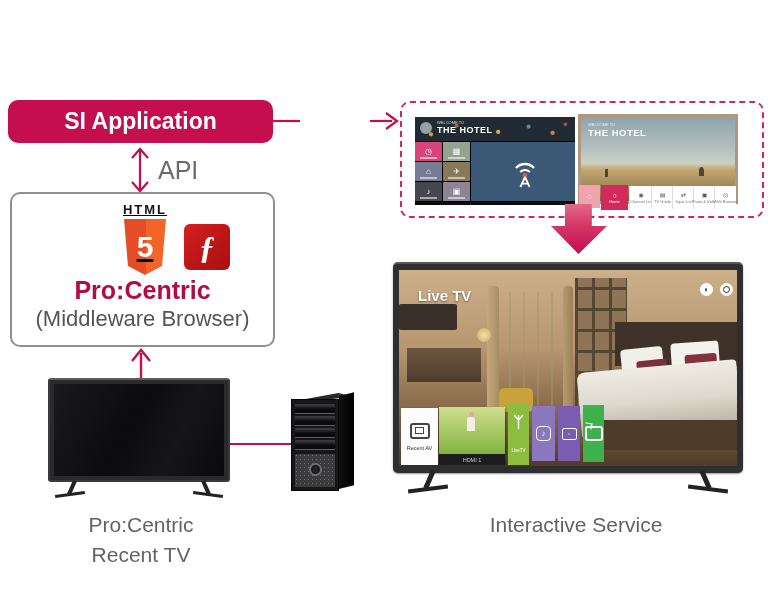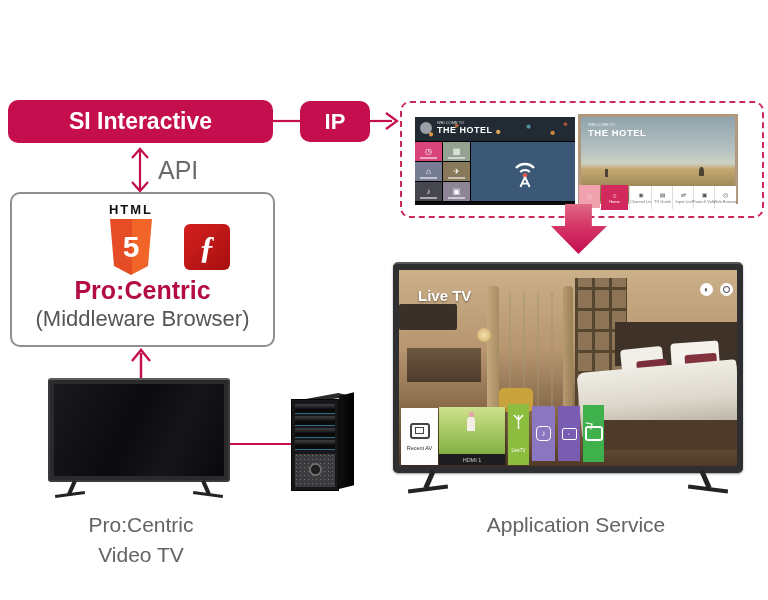--- a/index.html
+++ b/index.html
@@ -45,33 +45,30 @@
     <polyline points="386,113 397,121 386,129" stroke="#c40e4e" stroke-width="2.2" fill="none"></polyline>
     <path d="M140 151 V189" stroke="#c40e4e" stroke-width="2.2" fill="none"></path>
     <polyline points="132,158 140,149 148,158" stroke="#c40e4e" stroke-width="2.2" fill="none"></polyline>
     <polyline points="132,182 140,191 148,182" stroke="#c40e4e" stroke-width="2.2" fill="none"></polyline>
     <path d="M141 381 V353" stroke="#c40e4e" stroke-width="2.4" fill="none"></path>
     <polyline points="132,361 141,350 150,361" stroke="#c40e4e" stroke-width="2.4" fill="none"></polyline>
     <path d="M230 444 H291" stroke="#c40e4e" stroke-width="2.2" fill="none"></path>
   </svg>
 
   <div class="abs pill" style="left:8px;top:100px;width:265px;height:43px;font-size:23px;">
-    <span>SI Interactive</span>
-  </div>
-
-  <div class="abs pill" style="left:300px;top:101px;width:70px;height:41px;font-size:22px;">
-    <span>IP</span>
-  </div>
+    <span>SI Application</span>
+  </div>
+
 
   <div class="abs" style="left:158px;top:156px;font-size:25px;color:#6b6b6b;">API</div>
 
   <div class="abs mwbox" style="left:10px;top:192px;width:261px;height:151px;">
 
 
-    <div class="abs" style="left:91px;top:8px;width:56px;height:80px;">
+    <div class="abs" style="left:105px;top:8px;width:56px;height:80px;text-decoration:underline;">
       <div style="text-align:center;font-weight:bold;font-size:13px;letter-spacing:2px;color:#111;">HTML</div>
       <div class="shield" style="width:50px;height:56px;margin:2px auto 0;font-size:30px;">
         <span>5</span>
       </div>
     </div>
 
     <div class="abs flashsq" style="left:172px;top:30px;width:46px;height:46px;font-size:32px;">
       <span>ƒ</span>
     </div>
     <div class="abs" style="left:0;top:82px;width:100%;text-align:center;color:#b30c45;font-weight:bold;font-size:25px;">Pro:Centric</div>
@@ -262,19 +259,19 @@
       </div>
     </div>
   </div>
   <div class="abs leg" style="left:427px;top:470px;width:5px;height:19px;transform:rotate(24deg);"></div>
   <div class="abs leg" style="left:408px;top:487px;width:40px;height:4px;transform:rotate(-7deg);"></div>
   <div class="abs leg" style="left:703px;top:470px;width:5px;height:19px;transform:rotate(-24deg);"></div>
   <div class="abs leg" style="left:688px;top:487px;width:40px;height:4px;transform:rotate(7deg);"></div>
 
   <div class="abs capt" style="left:50px;top:510px;width:182px;">
     <div>Pro:Centric</div>
-    <div>Video TV</div>
+    <div>Recent TV</div>
   </div>
   <div class="abs capt" style="left:470px;top:510px;width:212px;">
-    <div>Application Service</div>
+    <div>Interactive Service</div>
   </div>
 
 </div>
 
 </body></html>

